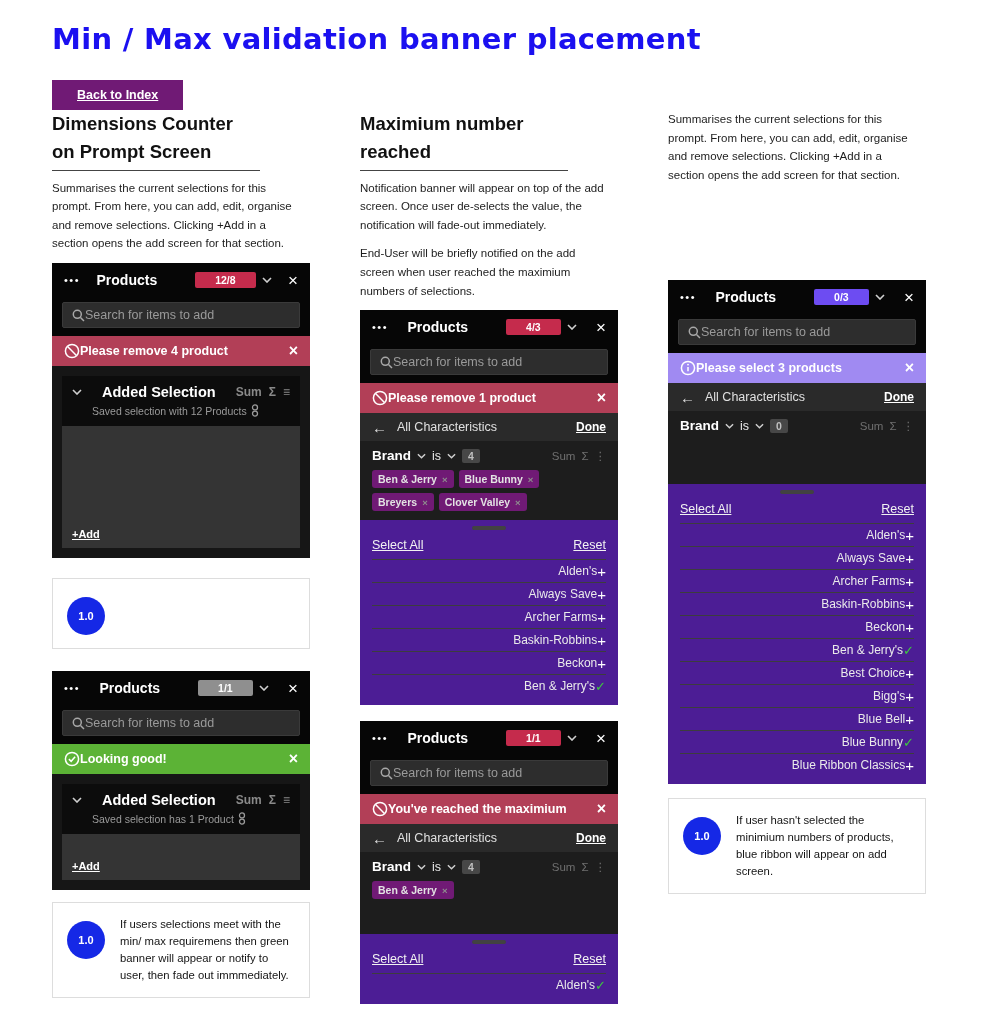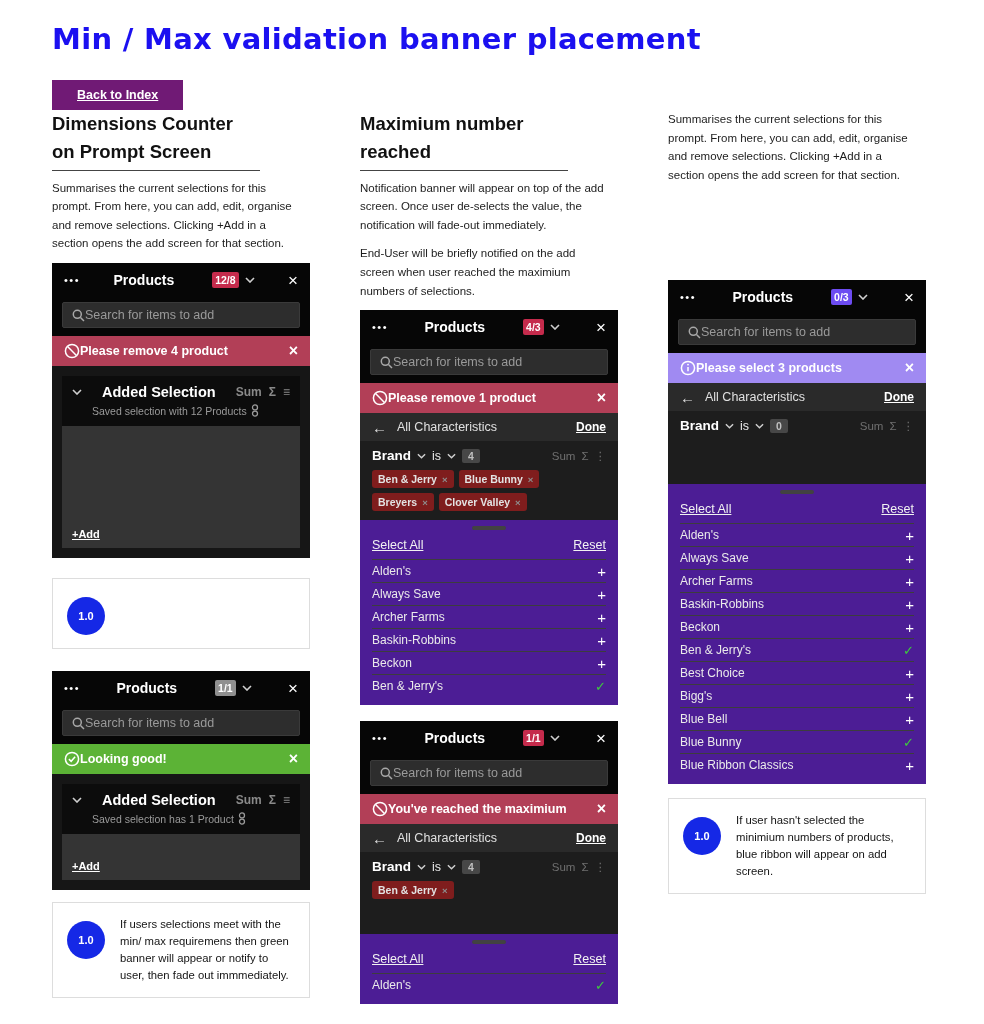--- a/index.html
+++ b/index.html
@@ -20,21 +20,21 @@
   .col-heading { font-size:18.5px; font-weight:bold; color:#111; line-height:1.5;
     border-bottom:1.5px solid #444; width:208px; padding-bottom:4px; margin-bottom:8px; }
   .col-desc { font-size:11.5px; line-height:1.62; color:#1d1d1d; width:252px; margin-bottom:10px; }
 
   
   .phone { width:258px; background:#161616; color:#fff; overflow:hidden; font-size:13px; }
   .p-header { height:34px; background:#060606; display:flex; align-items:center; padding:0 12px; }
   .p-ellipsis { font-size:11px; letter-spacing:1.5px; color:#fff; cursor:pointer; }
   .p-title-wrap { flex:1; display:flex; justify-content:center; align-items:center; gap:6px; }
   .p-title { font-weight:bold; font-size:14px; }
-  .p-badge { font-size:10.5px; font-weight:bold; padding:2px 3px; border-radius:2px; color:#fff;margin-left:32px; }
+  .p-badge { font-size:10.5px; font-weight:bold; padding:2px 20px; border-radius:2px; color:#fff;margin-left:32px; }
   .badge-error { background:#c52b4c; } .badge-neutral { background:#8f8f8f; } .badge-info { background:#6d4cf2; }
   .p-close { font-size:17px; line-height:1; color:#fff; cursor:pointer; }
   .p-search-wrap { padding:5px 10px 8px; background:#060606; }
   .p-search { height:26px; background:#2d2d2d; border:1px solid #3a3a3a; border-radius:2px;
     display:flex; align-items:center; padding:0 9px; }
   .p-search input { flex:1; background:transparent; border:none; outline:none; color:#b5b5b5;
     font-size:12.5px; font-family:"Liberation Sans",sans-serif; }
   .p-search input::placeholder { color:#9a9a9a; opacity:1; }
 
   .banner { height:30px; display:flex; align-items:center; padding:0 12px;
@@ -59,31 +59,31 @@
 
   .brand-area { background:#1d1d1d; padding:7px 12px 9px; }
   .brand-row { display:flex; align-items:center; gap:6px; }
   .brand-name { font-weight:bold; font-size:13.5px; cursor:pointer; }
   .brand-op { font-size:12.5px; color:#e8e8e8; cursor:pointer; }
   .count-chip { background:#474747; color:#c0c0c0; font-size:10.5px; font-weight:bold;
     padding:1px 6px; border-radius:2px; }
   .brand-tools { margin-left:auto; color:#6f6f6f; font-size:11.5px; display:flex; gap:6px; align-items:center; }
   .brand-tools span { cursor:pointer; }
   .chips { display:flex; flex-wrap:wrap; gap:5px; margin-top:7px; width:200px; }
-  .chip { background:#7f1d1d; color:#e3e3e3; font-size:10.5px; font-weight:bold;
+  .chip { background:#701a75; color:#e3e3e3; font-size:10.5px; font-weight:bold;
     padding:3px 6px; border-radius:3px; display:flex; align-items:center; gap:5px; }
   .chip-x { color:#8e8e8e; font-size:9.5px; cursor:pointer; }
   .spacer-d { height:26px; background:#1d1d1d; }
   .spacer-e { height:42px; background:#1d1d1d; }
 
   .sheet { background:#4c1d95; padding:3px 12px 8px; }
   .handle { width:34px; height:4px; background:#424242; border-radius:2px; margin:3px auto 8px; cursor:grab; }
   .sheet-actions { display:flex; justify-content:space-between; font-size:12.5px; padding-bottom:7px; }
   .sheet-actions span { text-decoration:underline; color:#f2f2f2; cursor:pointer; }
-  .list-row { display:flex; justify-content:space-between; align-items:center; height:23px;
+  .list-row { display:flex; justify-content:flex-end; align-items:center; height:23px;
     border-top:1px solid #3d3d3d; font-size:12px; color:#eaeaea; cursor:pointer; }
   .row-icon { font-size:15px; line-height:1; color:#fff; cursor:pointer; }
   .row-icon.sel { color:#3ecb3e; font-size:13px; }
 
   
   .note { display:flex; gap:15px; border:1px solid #ddd; background:#fff; padding:13px 14px;
     align-items:flex-start; width:258px; }
   .note-circle { width:38px; height:38px; border-radius:50%; background:#1528e6; color:#fff;
     font-size:11px; font-weight:bold; display:flex; align-items:center; justify-content:center;
     flex:none; margin-top:5px; }

